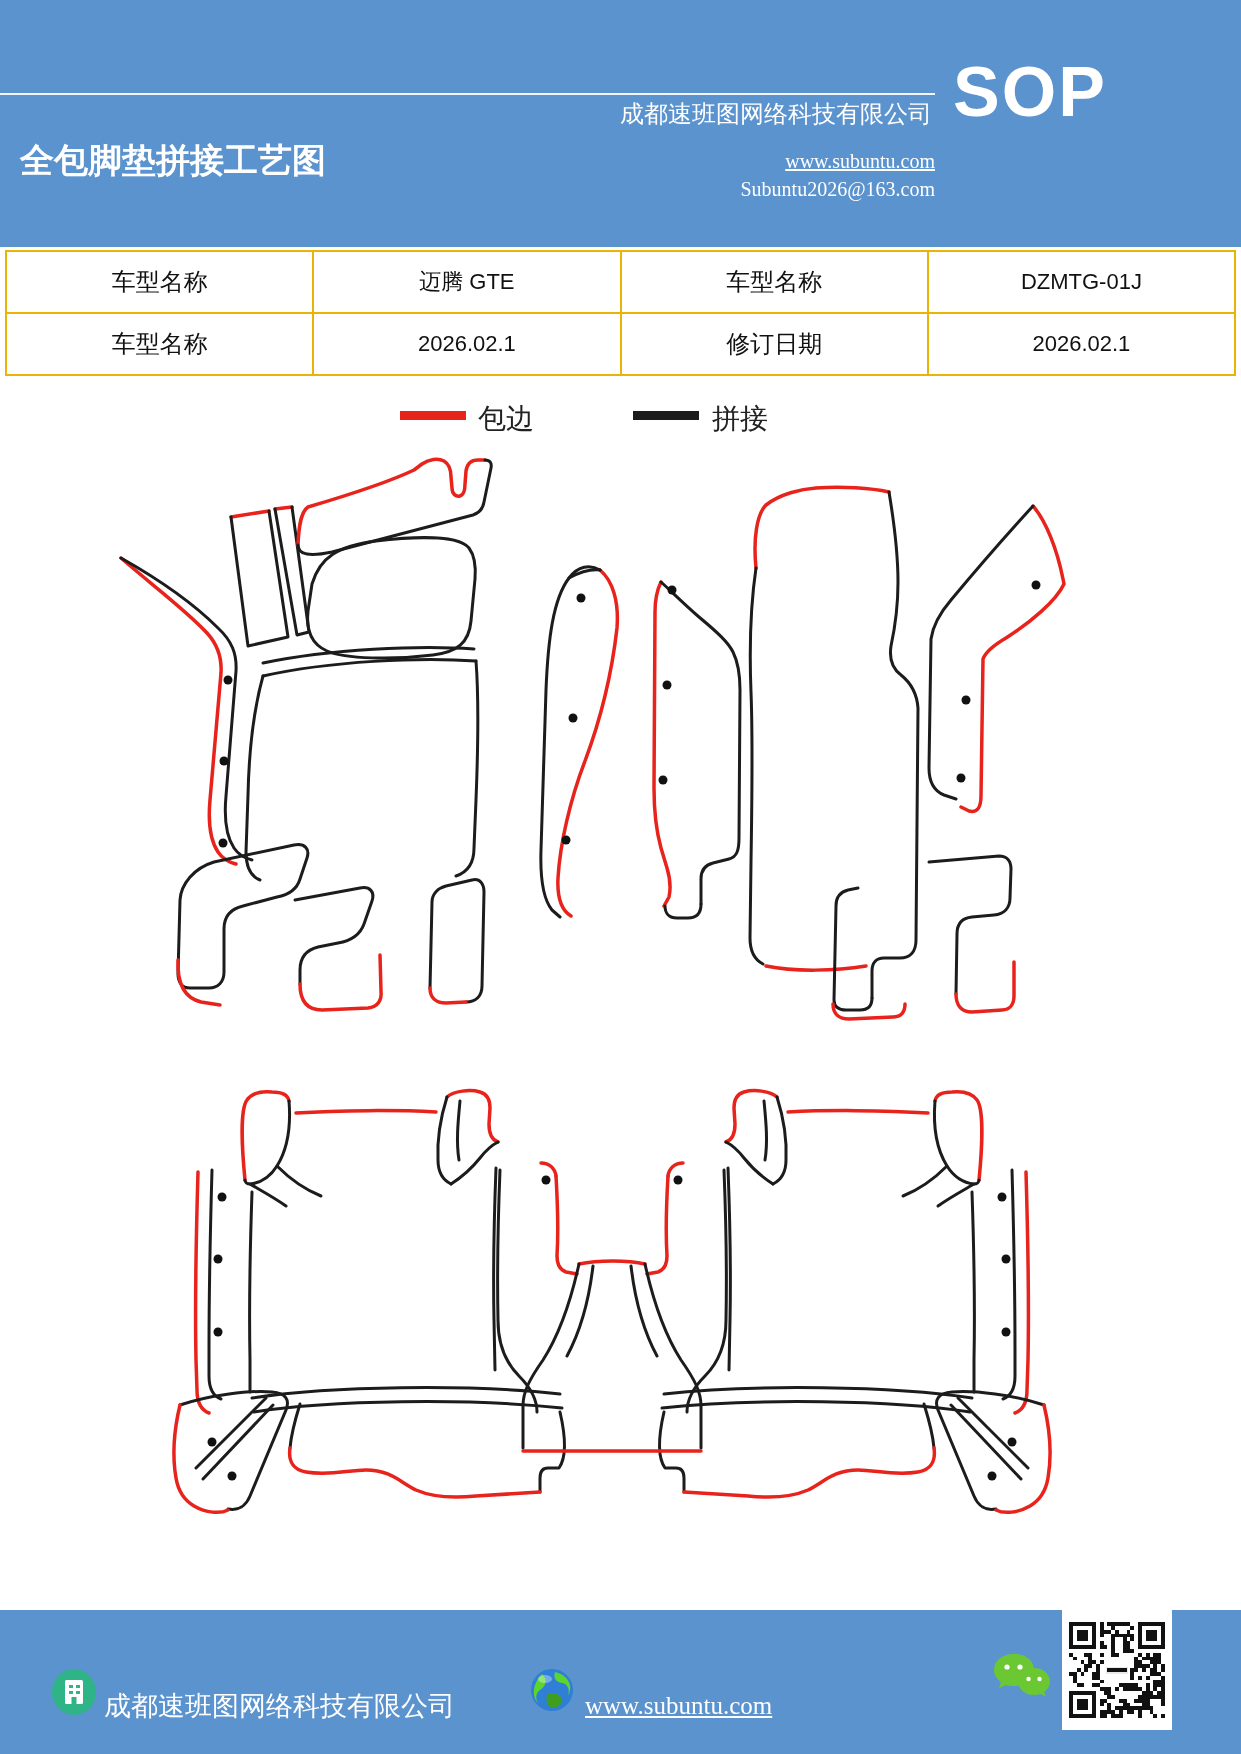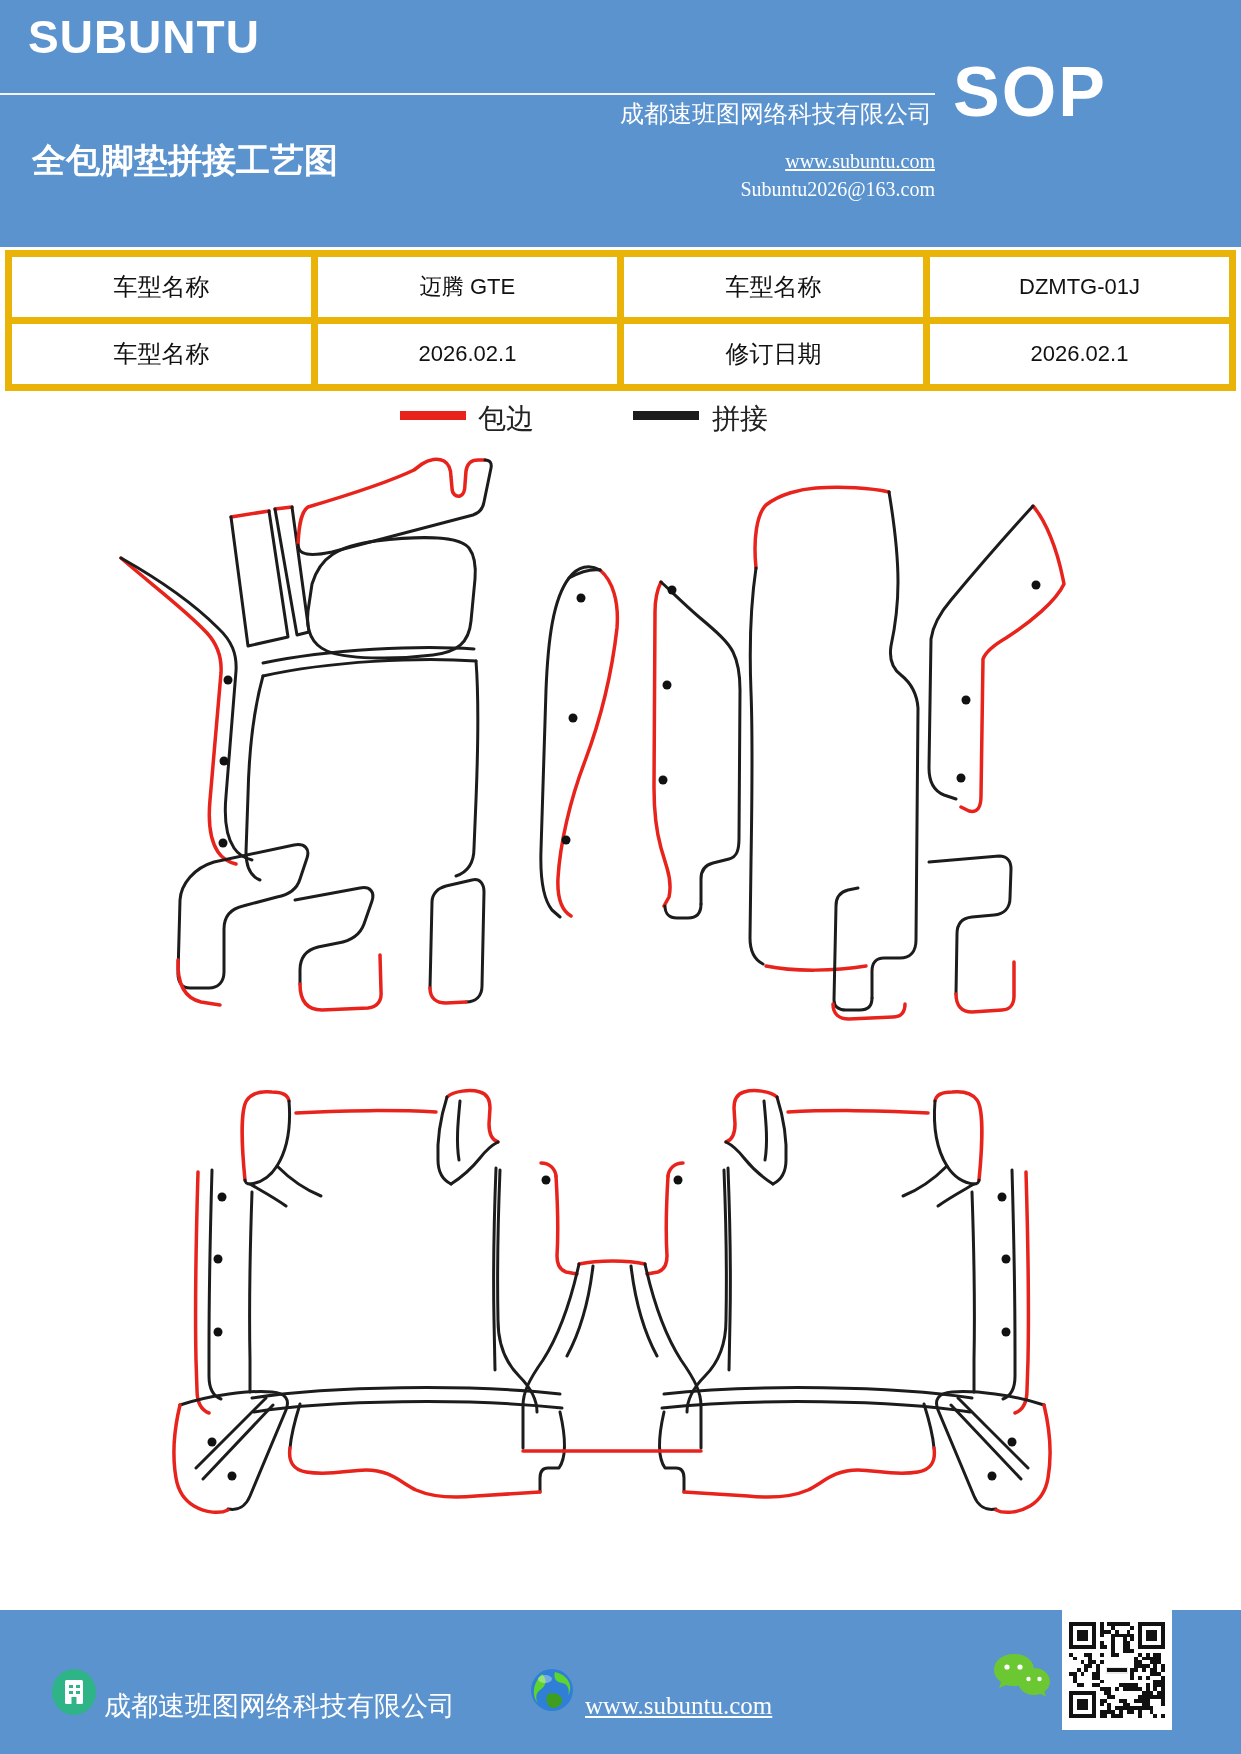--- a/index.html
+++ b/index.html
@@ -3,34 +3,34 @@
 <meta charset="utf-8">
 <style>
   html,body{margin:0;padding:0;background:#e9e9e9;}
   .page{position:relative;width:1241px;height:1754px;background:#ffffff;overflow:hidden;
         font-family:"Liberation Sans",sans-serif;}
   
   .header{position:absolute;left:0;top:0;width:1241px;height:247px;background:#5b93cf;}
   .brand{position:absolute;left:28px;top:10px;color:#fff;font-size:46px;font-weight:800;
          letter-spacing:1px;font-family:"Liberation Sans",sans-serif;}
   .header-rule{position:absolute;left:0;top:93px;width:935px;height:2px;background:#f2f6fa;}
-  .doc-title{position:absolute;left:32px;top:138px;color:#fff;font-size:34px;font-weight:600;
+  .doc-title{position:absolute;left:20px;top:138px;color:#fff;font-size:34px;font-weight:600;
              font-family:Liberation Sans, sans-serif;}
   .header-company{position:absolute;left:600px;top:98px;width:332px;text-align:right;color:#fff;
                   font-size:24px;font-family:"Liberation Serif",serif;}
   .sop{position:absolute;left:953px;top:52px;color:#fff;font-size:70px;font-weight:800;
        letter-spacing:2px;font-family:"Liberation Sans",sans-serif;}
   .header-site{position:absolute;left:600px;top:150px;width:335px;text-align:right;color:#fff;
                font-size:20px;font-family:"Liberation Serif",serif;text-decoration:underline;}
   .header-mail{position:absolute;left:600px;top:178px;width:335px;text-align:right;color:#fff;
                font-size:20px;font-family:"Liberation Serif",serif;}
   
   .info-table{position:absolute;left:5px;top:250px;width:1231px;height:117px;
               border-collapse:collapse;table-layout:fixed;}
-  .info-table td{border:7px solid #eab308;text-align:center;vertical-align:middle;
+  .info-table td{border:2px solid #eab308;text-align:center;vertical-align:middle;
                  color:#111;height:58px;}
   .info-table td.lbl{font-size:24px;font-weight:400;font-family:"Liberation Serif",serif;}
   .info-table td.val{font-size:22px;font-weight:400;font-family:"Liberation Sans",sans-serif;}
   
   .legend{position:absolute;left:0;top:398px;width:1108px;height:40px;}
   .legend .swatch{position:absolute;top:13px;height:9px;width:66px;}
   .legend .sw-red{left:400px;background:#e8231c;}
   .legend .sw-black{left:633px;background:#1c1c1c;}
   .legend .lg-label{position:absolute;top:2px;font-size:28px;color:#222;
                     font-family:"Liberation Serif",serif;}
@@ -50,21 +50,20 @@
   .icon-abs{position:absolute;}
   .qr-box{position:absolute;left:1062px;top:1610px;width:110px;height:120px;background:#fff;
           display:flex;align-items:center;justify-content:center;}
 </style>
 </head>
 <body>
 
 <div class="page">
 
   <div class="header">
-    <div class="brand">SUBUNTU</div>
     <div class="header-rule"></div>
     <div class="doc-title">全包脚垫拼接工艺图</div>
     <div class="header-company">成都速班图网络科技有限公司</div>
     <div class="sop">SOP</div>
     <div class="header-site">www.subuntu.com</div>
     <div class="header-mail">Subuntu2026@163.com</div>
   </div>
 
   <table class="info-table">
     <tbody>

